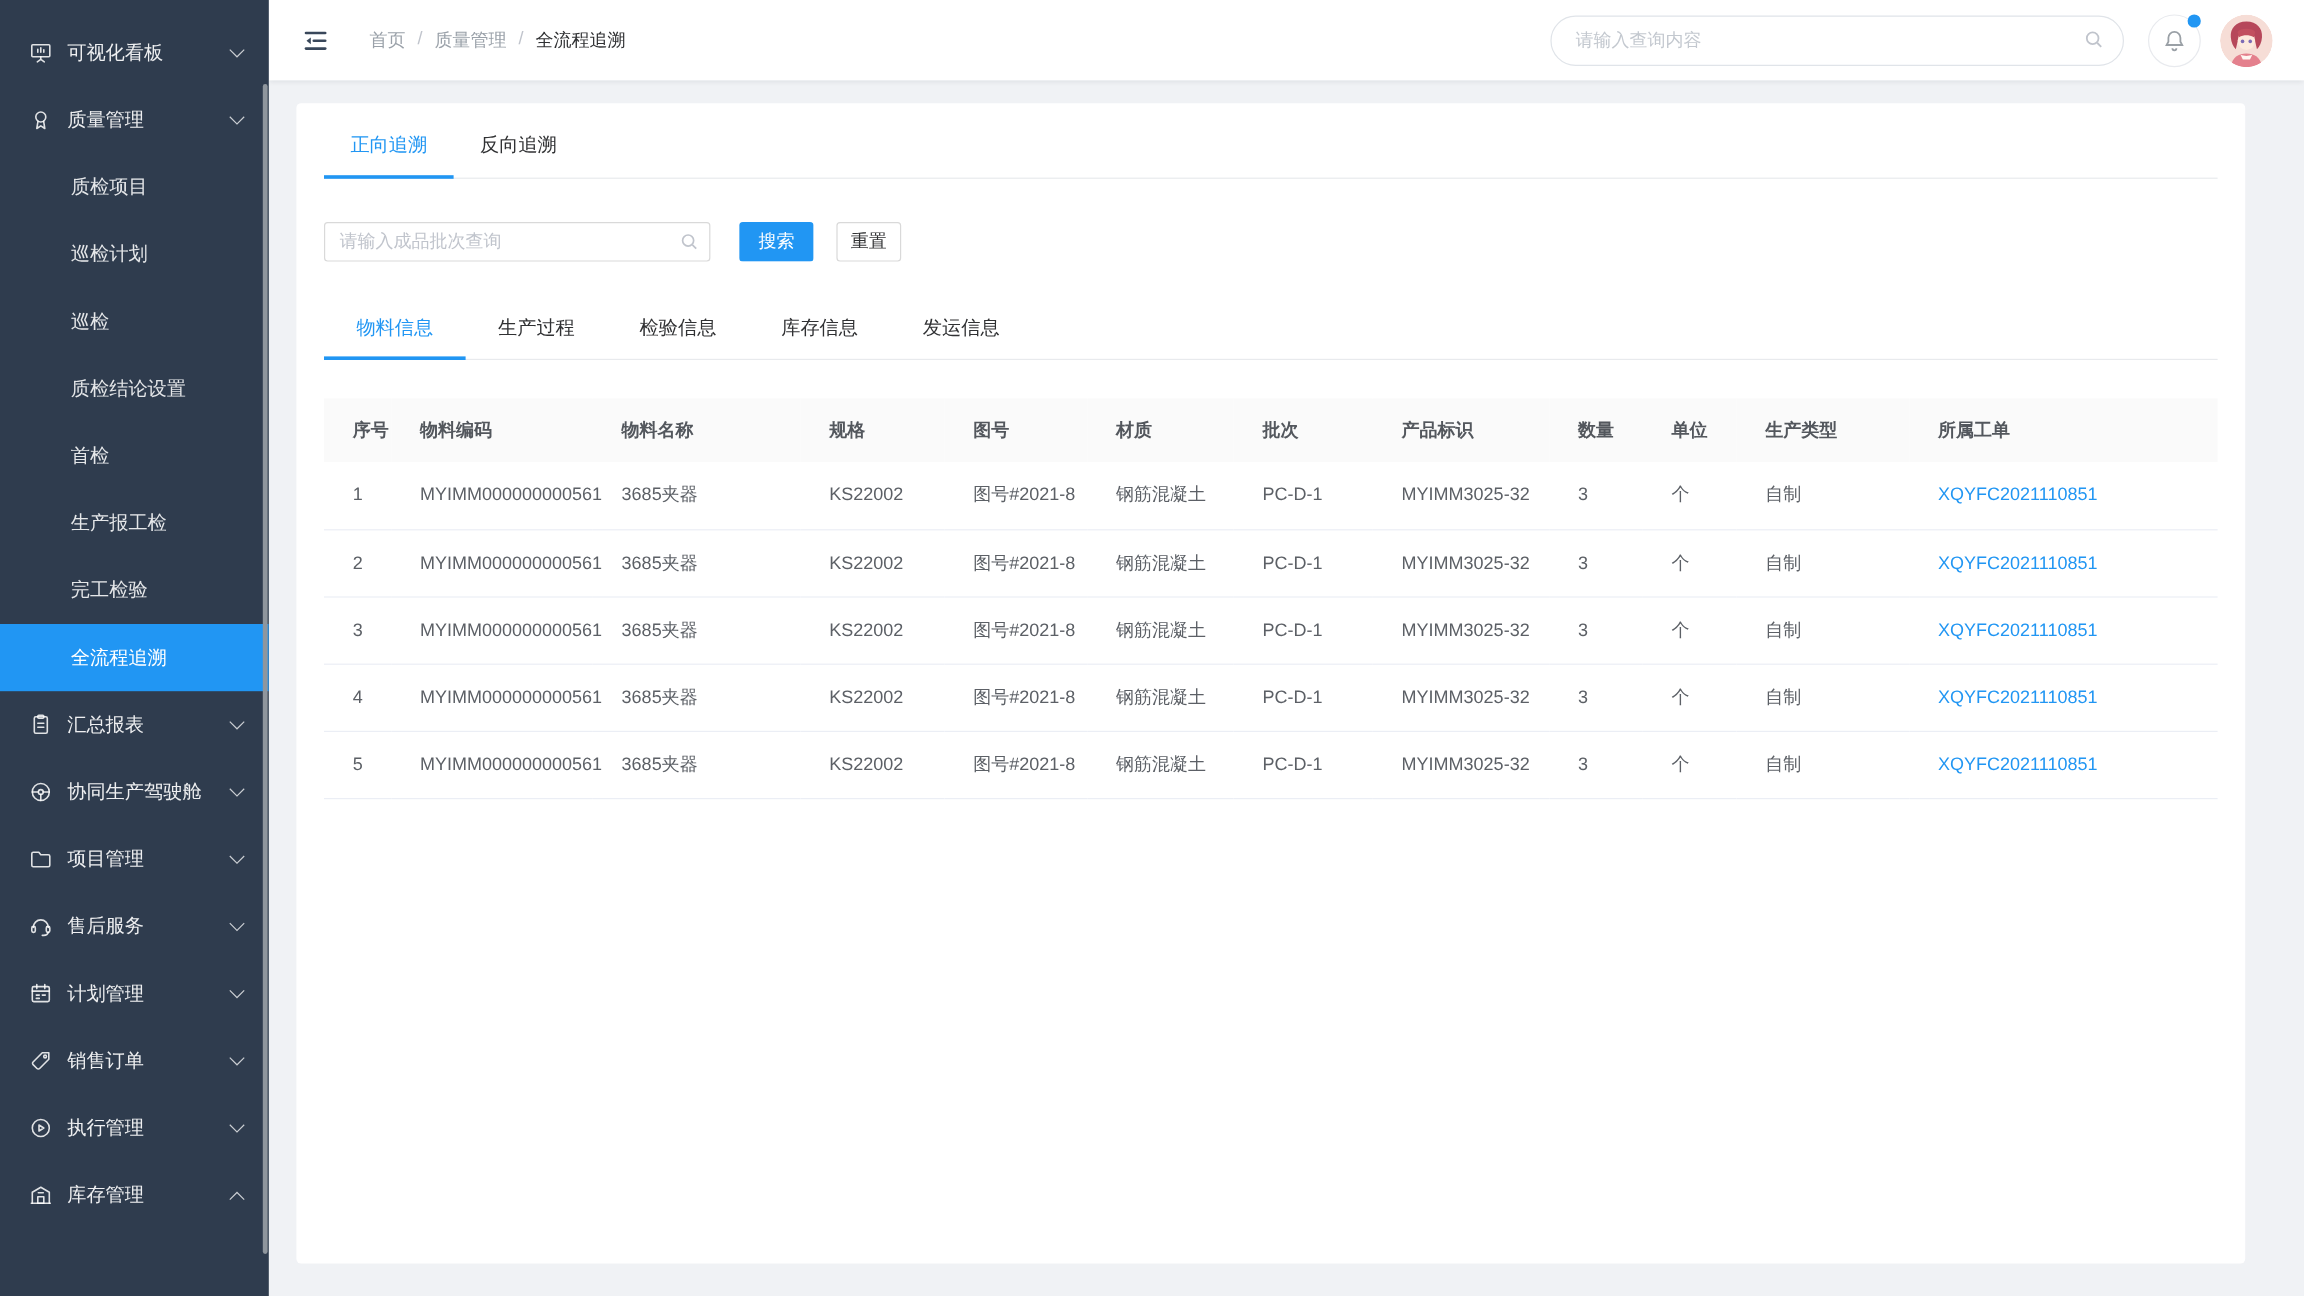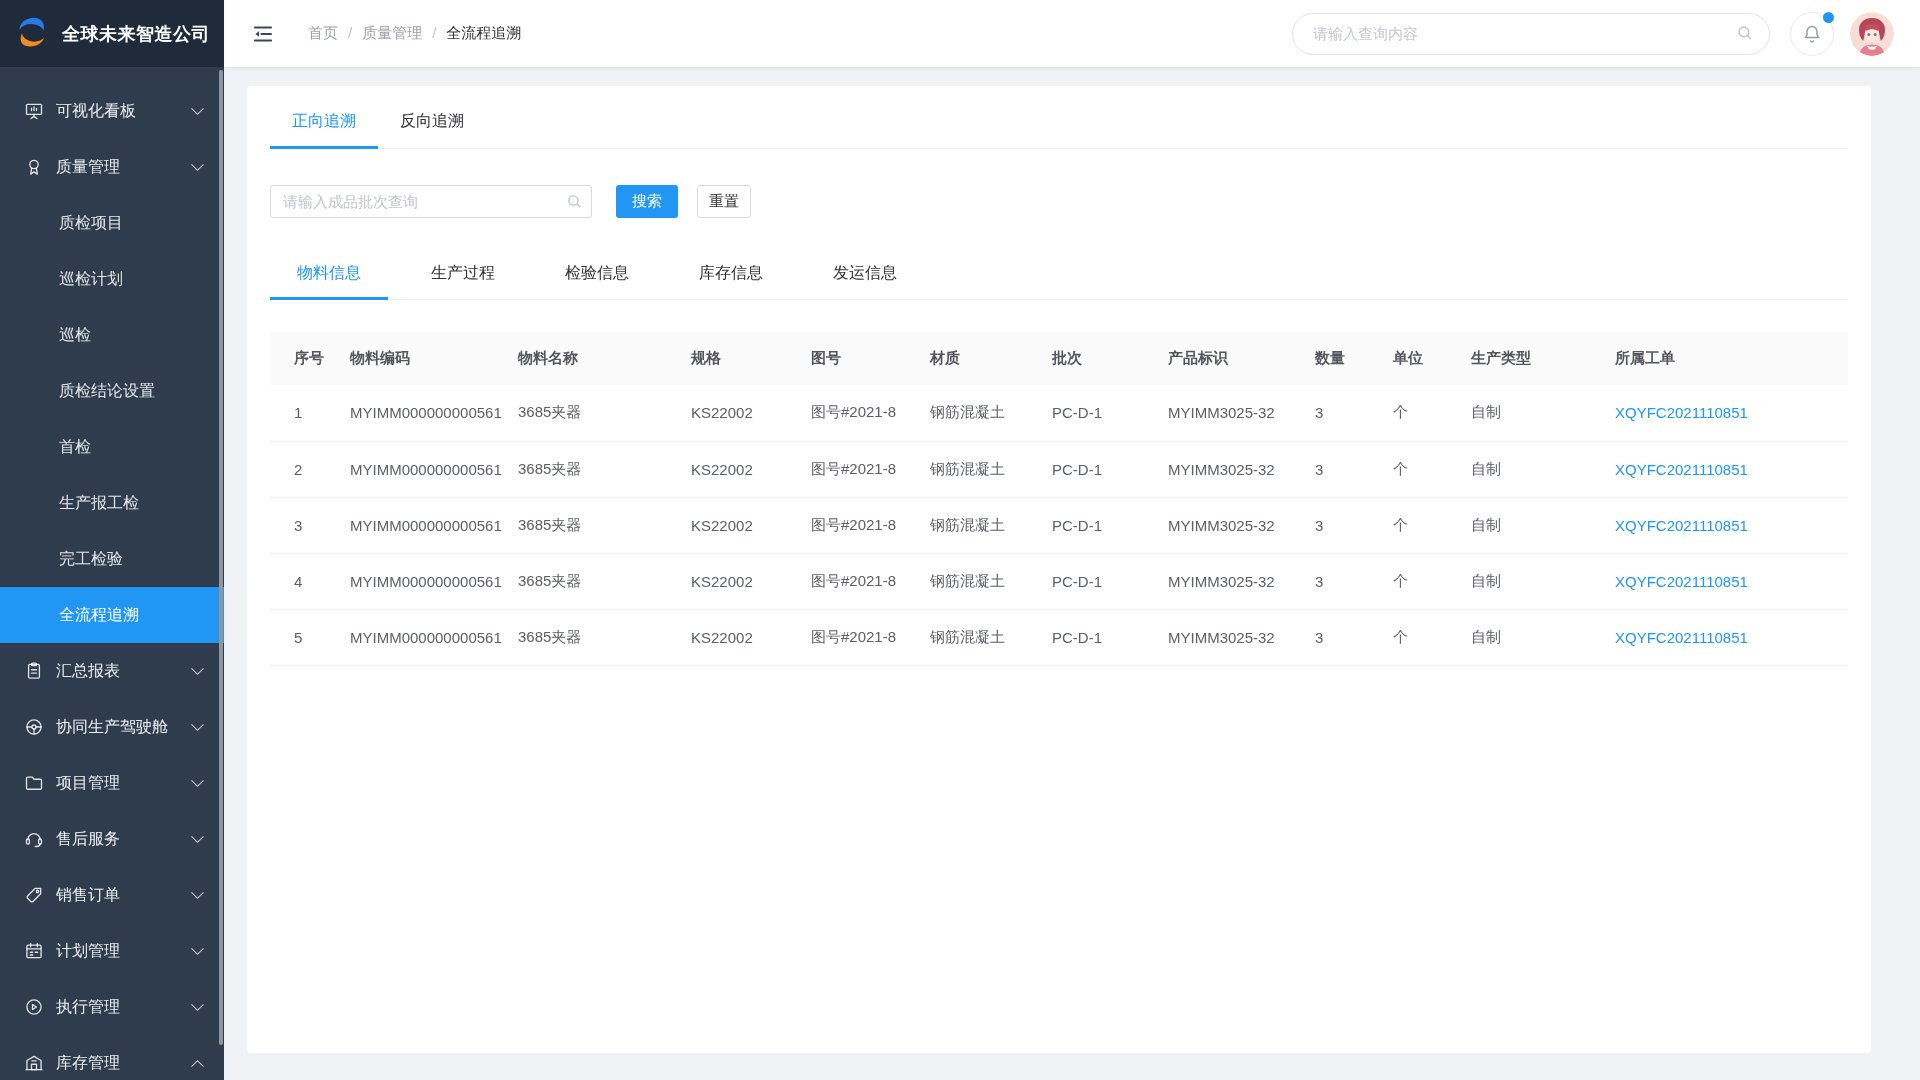--- a/index.html
+++ b/index.html
@@ -68,42 +68,33 @@
   .f-input input { width:100%; height:100%; border:1px solid #d9d9d9; border-radius:3px;
     padding:0 32px 0 12px; font-size:15px; color:#303133; outline:none;
     font-family:"Liberation Sans","DejaVu Sans",sans-serif; }
   .f-input input::placeholder { color:#c0c4cc; }
   .f-input .mag { position:absolute; right:9px; top:8px; color:#c0c4cc; }
   .btn { height:33px; border-radius:3px; font-size:15px; cursor:pointer; border:1px solid transparent;
     font-family:"Liberation Sans","DejaVu Sans",sans-serif; }
   .btn-primary { background:#2196f3; color:#fff; width:62px; margin-left:24px; }
   .btn-plain { background:#fff; color:#303133; border-color:#d9d9d9; width:54px; margin-left:19px; }
 
-  .info-tabs { margin-top:30px;gap:16px; }
+  .info-tabs { margin-top:30px; }
 
   table.grid { margin-top:32px; width:100%; border-collapse:collapse; table-layout:fixed; }
   table.grid th { background:#fafafa; height:53px; text-align:left; padding-left:24px;
     font-size:15px; font-weight:bold; color:#53575d; white-space:nowrap; }
   table.grid td { height:56px; padding-left:24px; font-size:15px; color:#5c6066;
     border-bottom:1px solid #ebeef5; white-space:nowrap; }
   td .wo-link { color:#2196f3; cursor:pointer; text-decoration:none; }
 </style>
 </head>
 <body>
 
 <aside class="sidebar">
-  <div class="logo-bar">
-    <span>
-      <svg width="38" height="38" viewBox="0 0 40 40">
-        <path fill="#2878e8" d="M21 5c-8.5 0-14.5 5.2-15.5 12.5 4.2-5.2 10.4-7.2 17.5-5.2 4.1 1.2 7 3.2 8.3 6.2C32.6 10.3 28.5 5 21 5z"></path>
-        <path fill="#f08c1e" d="M12 34.5c8.3 2.3 16.6-.8 19.7-8.1-5.2 4.1-11.4 5-17.6 2-3.1-1.5-5.2-4.1-5.8-7.2-2.5 6.6-1.3 11 3.7 13.3z"></path>
-      </svg>
-    </span>
-    <span class="logo-title">全球未来智造公司</span>
-  </div>
   <nav class="menu">
       <div class="menu-item top">
         <span class="mi-icon">
           <svg viewBox="0 0 24 24" fill="none" stroke="currentColor" stroke-width="1.6" stroke-linecap="round" stroke-linejoin="round">
             <rect x="3" y="4" width="18" height="12" rx="1"></rect>
             <path d="M9 8.5v3M12 7v4.5M15 9v2.5M12 16v2.5M8.5 21 12 18.5 15.5 21"></path>
           </svg>
         </span>
         <span>可视化看板</span>
         <span class="chev down"></span>
@@ -181,35 +172,35 @@
             <rect x="17.5" y="12" width="3.5" height="6" rx="1.6"></rect>
             <path d="M19.5 18c-.5 2-2.2 3-4.5 3h-1.5"></path>
           </svg>
         </span>
         <span>售后服务</span>
         <span class="chev down"></span>
       </div>
       <div class="menu-item top">
         <span class="mi-icon">
           <svg viewBox="0 0 24 24" fill="none" stroke="currentColor" stroke-width="1.6" stroke-linecap="round" stroke-linejoin="round">
+            <rect x="3.5" y="5" width="17" height="15" rx="1.5"></rect>
+            <path d="M8 3v4M16 3v4M3.5 9.5h17M7.5 13.5h3M13.5 13.5h3M7.5 16.8h3"></path>
+          </svg>
+        </span>
+        <span>计划管理</span>
+        <span class="chev down"></span>
+      </div>
+      <div class="menu-item top">
+        <span class="mi-icon">
+          <svg viewBox="0 0 24 24" fill="none" stroke="currentColor" stroke-width="1.6" stroke-linecap="round" stroke-linejoin="round">
             <path d="M20 4h-6.5L4.3 13.2a1.8 1.8 0 0 0 0 2.6l3.9 3.9a1.8 1.8 0 0 0 2.6 0L20 10.5z"></path>
             <circle cx="16.3" cy="7.7" r="1.4"></circle>
           </svg>
         </span>
         <span>销售订单</span>
-        <span class="chev down"></span>
-      </div>
-      <div class="menu-item top">
-        <span class="mi-icon">
-          <svg viewBox="0 0 24 24" fill="none" stroke="currentColor" stroke-width="1.6" stroke-linecap="round" stroke-linejoin="round">
-            <rect x="3.5" y="5" width="17" height="15" rx="1.5"></rect>
-            <path d="M8 3v4M16 3v4M3.5 9.5h17M7.5 13.5h3M13.5 13.5h3M7.5 16.8h3"></path>
-          </svg>
-        </span>
-        <span>计划管理</span>
         <span class="chev down"></span>
       </div>
       <div class="menu-item top">
         <span class="mi-icon">
           <svg viewBox="0 0 24 24" fill="none" stroke="currentColor" stroke-width="1.6" stroke-linecap="round" stroke-linejoin="round">
             <circle cx="12" cy="12" r="8.5"></circle>
             <path d="M10.2 9 15 12l-4.8 3z"></path>
           </svg>
         </span>
         <span>执行管理</span>

